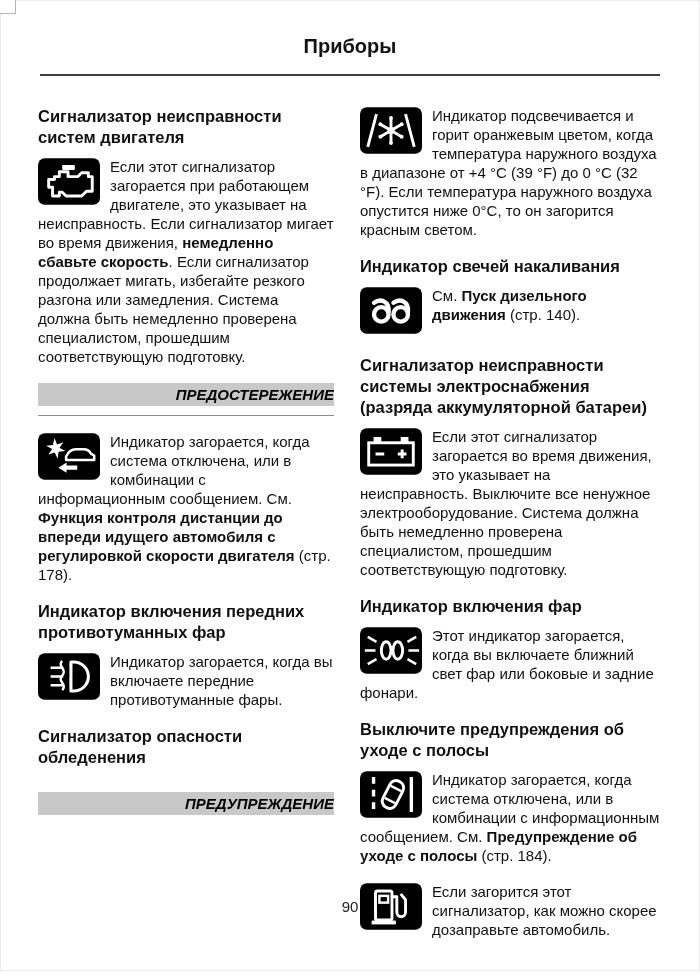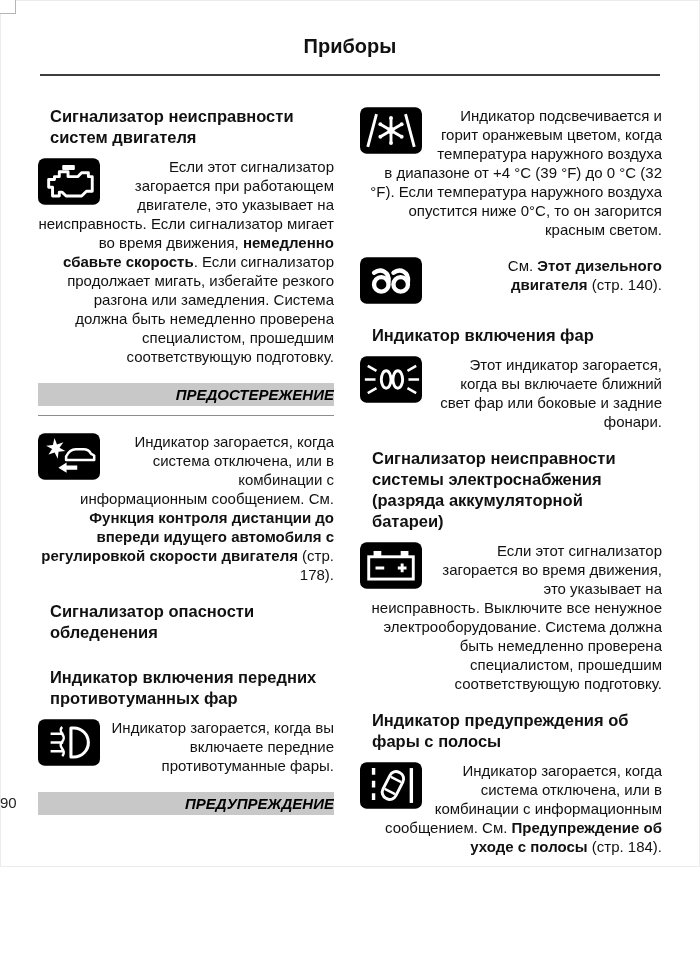--- a/index.html
+++ b/index.html
@@ -1,54 +1,54 @@
 <!DOCTYPE html>
 <html><head>
 <meta charset="utf-8">
 <style>
   html,body{margin:0;padding:0;background:#fff;}
   .page{
-    position:relative;width:700px;height:867px;background:#fff;overflow:hidden;
+    position:relative;width:700px;height:971px;background:#fff;overflow:hidden;
     font-family:"Liberation Sans","DejaVu Sans",sans-serif;color:#111;
     box-shadow:inset 0 0 0 1px #ececec;
   }
   .corner-artifact{
     position:absolute;left:0;top:0;width:15px;height:13px;background:#fff;
     border-right:1px solid #b5b5b5;border-bottom:1px solid #b5b5b5;
   }
   .page-title{
     margin:34px 40px 0;text-align:center;font-size:20px;font-weight:bold;line-height:24px;
   }
   .title-rule{border:none;border-top:2px solid #3d3d3d;margin:16px 40px 0;}
   .cols{display:flex;gap:26px;padding:30px 38px 0;align-items:flex-start;}
   .col{flex:0 0 auto;}
   .col.left{width:296px;}
   .col.right{width:302px;}
   .sec{margin-bottom:15px;overflow:hidden;}
   h2.h{
-    font-size:16.5px;line-height:21px;font-weight:bold;margin:0 12px 9px;letter-spacing:0;
-  }
-  .para{margin:0 0 2px;text-align:right;}
+    font-size:16.5px;line-height:21px;font-weight:bold;margin:0 0 9px;letter-spacing:0;
+  }
+  .para{margin:0 0 2px;}
   .para::after{content:"";display:block;clear:both;}
   p.body{margin:0;font-size:15px;line-height:19px;}
   p.body b{font-weight:bold;}
   .tt{
     float:left;width:62px;height:47px;margin:1px 10px 4px 0;display:block;
   }
   .tt svg{display:block;width:62px;height:47px;}
   .warnbox{margin:4px 0 16px;overflow:hidden;}
   .warnbar{
     background:#c8c8c8;color:#000;font-weight:bold;font-size:15px;line-height:23px;
     text-align:right;margin-bottom:8px;font-style:italic;
   }
   .warnicon{float:left;margin:2px 9px 2px 2px;display:block;}
   .warnicon svg{display:block;}
   .hairline{border-bottom:1.5px solid #8d8d8d;margin-top:9px;clear:both;}
   .page-number{
-    position:absolute;left:0;right:0;bottom:56px;
+    position:absolute;left:0;right:0;bottom:56px;text-align:center;
     font-size:15px;color:#222;
   }
 </style>
 </head>
 <body>
 
 <div class="page">
   <div class="corner-artifact"></div>
 
   <div class="page-title">Приборы</div>
@@ -85,36 +85,36 @@
                 <path d="M17 5 l2.6 6.6 6.6-2.2 -4 5.6 6 3.4 -7 .8 -.8 7 -3.2-6.4 -6.4 2.2 3.8-5.8 -6.2-3.4 7-.6 z" fill="#fff"></path>
                 <path d="M29 24 q3.5-7.5 10-7.5 h8 q5.5 0 7.5 4.5 l3.5 2 v4.5 H29 z" fill="none" stroke="#fff" stroke-width="2.6" stroke-linejoin="round"></path>
                 <path d="M21 35.5 l8.5-5.2 v3 h11 v4.4 h-11 v3 z" fill="#fff"></path>
               </svg>
           </span>
           <p class="body"><span>Индикатор загорается, когда система отключена, или в комбинации с информационным сообщением.  См. </span><b>Функция контроля дистанции до впереди идущего автомобиля с регулировкой скорости двигателя</b><span> (стр. 178).</span></p>
         </div>
       </section>
 
       <section class="sec">
-        <h2 class="h">Сигнализатор опасности обледенения</h2>
-      </section>
-
-      <section class="sec">
         <h2 class="h">Индикатор включения передних противотуманных фар</h2>
         <div class="para">
           <span class="tt">
             <svg viewBox="0 0 64 48">
                 <rect width="64" height="48" rx="7" fill="#000"></rect>
                 <path d="M34 9 h3 a15 15 0 0 1 0 30 h-3 z" fill="none" stroke="#fff" stroke-width="3.2" stroke-linejoin="round"></path>
                 <path d="M25 8 c-6 5 6 9 0 15 c-6 6 6 9 0 15" fill="none" stroke="#fff" stroke-width="2.6"></path>
                 <path d="M13 15 h13 M13 24 h13 M13 33 h13" stroke="#fff" stroke-width="2.6"></path>
               </svg>
           </span>
           <p class="body"><span>Индикатор загорается, когда вы включаете передние противотуманные фары.</span></p>
         </div>
+      </section>
+
+      <section class="sec">
+        <h2 class="h">Сигнализатор опасности обледенения</h2>
       </section>
 
       <aside class="warnbox">
         <div class="warnbar">ПРЕДУПРЕЖДЕНИЕ</div>
 
       </aside>
 
     </div>
 
     <div class="col right">
@@ -133,67 +133,68 @@
                 <circle cx="43" cy="30.5" r="2" fill="#fff"></circle>
                 <circle cx="43" cy="17.5" r="2" fill="#fff"></circle>
                 <circle cx="21" cy="30.5" r="2" fill="#fff"></circle>
               </svg>
           </span>
           <p class="body"><span>Индикатор подсвечивается и горит оранжевым цветом, когда температура наружного воздуха в диапазоне от +4 °С (39 °F) до 0 °С (32 °F). Если температура наружного воздуха опустится ниже 0°С, то он загорится красным светом.</span></p>
         </div>
       </section>
 
       <section class="sec">
+        <h2 class="h">Индикатор свечей накаливания</h2>
         <div class="para">
           <span class="tt">
             <svg viewBox="0 0 64 48">
                 <rect width="64" height="48" rx="7" fill="#000"></rect>
                 <circle cx="22" cy="28" r="7.5" fill="none" stroke="#fff" stroke-width="4.5"></circle>
                 <path d="M29.5 25 c1-10 -8-14 -15-9" fill="none" stroke="#fff" stroke-width="4.5" stroke-linecap="round"></path>
                 <circle cx="42" cy="28" r="7.5" fill="none" stroke="#fff" stroke-width="4.5"></circle>
                 <path d="M49.5 25 c1-10 -8-14 -15-9" fill="none" stroke="#fff" stroke-width="4.5" stroke-linecap="round"></path>
               </svg>
           </span>
-          <p class="body"><span>См. </span><b>Этот дизельного двигателя</b><span> (стр. 140).</span></p>
-        </div>
-      </section>
-
-      <section class="sec">
-        <h2 class="h">Индикатор включения фар</h2>
-        <div class="para">
-          <span class="tt">
-            <svg viewBox="0 0 64 48">
-                <rect width="64" height="48" rx="7" fill="#000"></rect>
-                <ellipse cx="27" cy="24" rx="5" ry="9" fill="none" stroke="#fff" stroke-width="3"></ellipse>
-                <ellipse cx="39" cy="24" rx="5" ry="9" fill="none" stroke="#fff" stroke-width="3"></ellipse>
-                <path d="M17 15 L8 10 M16 24 H5 M17 33 L8 38 M49 15 L58 10 M50 24 H61 M49 33 L58 38" stroke="#fff" stroke-width="2.6"></path>
-              </svg>
-          </span>
-          <p class="body"><span>Этот индикатор загорается, когда вы включаете ближний свет фар или боковые и задние фонари.</span></p>
+          <p class="body"><span>См. </span><b>Пуск дизельного движения</b><span> (стр. 140).</span></p>
         </div>
       </section>
 
       <section class="sec">
         <h2 class="h">Сигнализатор неисправности системы электроснабжения (разряда аккумуляторной батареи)</h2>
         <div class="para">
           <span class="tt">
             <svg viewBox="0 0 64 48">
                 <rect width="64" height="48" rx="7" fill="#000"></rect>
                 <rect x="14" y="9" width="8" height="6" fill="#fff"></rect>
                 <rect x="42" y="9" width="8" height="6" fill="#fff"></rect>
                 <rect x="9" y="15" width="46" height="23" fill="none" stroke="#fff" stroke-width="3"></rect>
                 <path d="M16 26.5 h9 M39 26.5 h9 M43.5 22 v9" stroke="#fff" stroke-width="3"></path>
               </svg>
           </span>
           <p class="body"><span>Если этот сигнализатор загорается во время движения, это указывает на неисправность. Выключите все ненужное электрооборудование. Система должна быть немедленно проверена специалистом, прошедшим соответствующую подготовку.</span></p>
         </div>
       </section>
 
       <section class="sec">
-        <h2 class="h">Индикатор предупреждения об фары с полосы</h2>
+        <h2 class="h">Индикатор включения фар</h2>
+        <div class="para">
+          <span class="tt">
+            <svg viewBox="0 0 64 48">
+                <rect width="64" height="48" rx="7" fill="#000"></rect>
+                <ellipse cx="27" cy="24" rx="5" ry="9" fill="none" stroke="#fff" stroke-width="3"></ellipse>
+                <ellipse cx="39" cy="24" rx="5" ry="9" fill="none" stroke="#fff" stroke-width="3"></ellipse>
+                <path d="M17 15 L8 10 M16 24 H5 M17 33 L8 38 M49 15 L58 10 M50 24 H61 M49 33 L58 38" stroke="#fff" stroke-width="2.6"></path>
+              </svg>
+          </span>
+          <p class="body"><span>Этот индикатор загорается, когда вы включаете ближний свет фар или боковые и задние фонари.</span></p>
+        </div>
+      </section>
+
+      <section class="sec">
+        <h2 class="h">Выключите предупреждения об уходе с полосы</h2>
         <div class="para">
           <span class="tt">
             <svg viewBox="0 0 64 48">
                 <rect width="64" height="48" rx="7" fill="#000"></rect>
                 <path d="M14 6 V42" stroke="#fff" stroke-width="3.5" stroke-dasharray="7 6"></path>
                 <path d="M53 6 V42" stroke="#fff" stroke-width="3.5"></path>
                 <g transform="rotate(27 34 24)">
                   <rect x="26.5" y="9" width="15" height="30" rx="7" fill="none" stroke="#fff" stroke-width="3"></rect>
                   <path d="M28 17 h12 M28 31 h12" stroke="#fff" stroke-width="2.5"></path>
                 </g>

